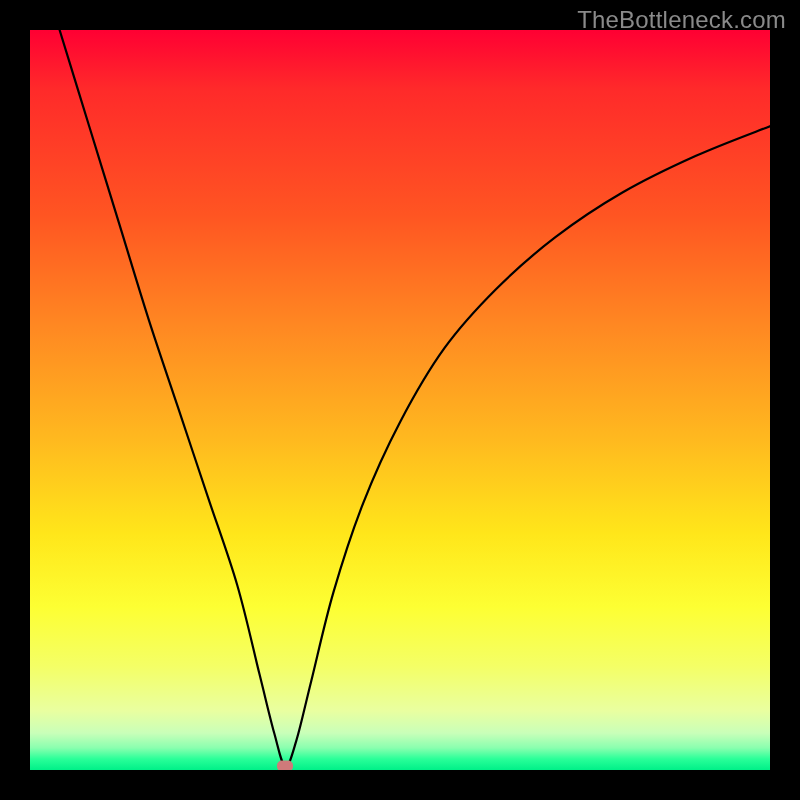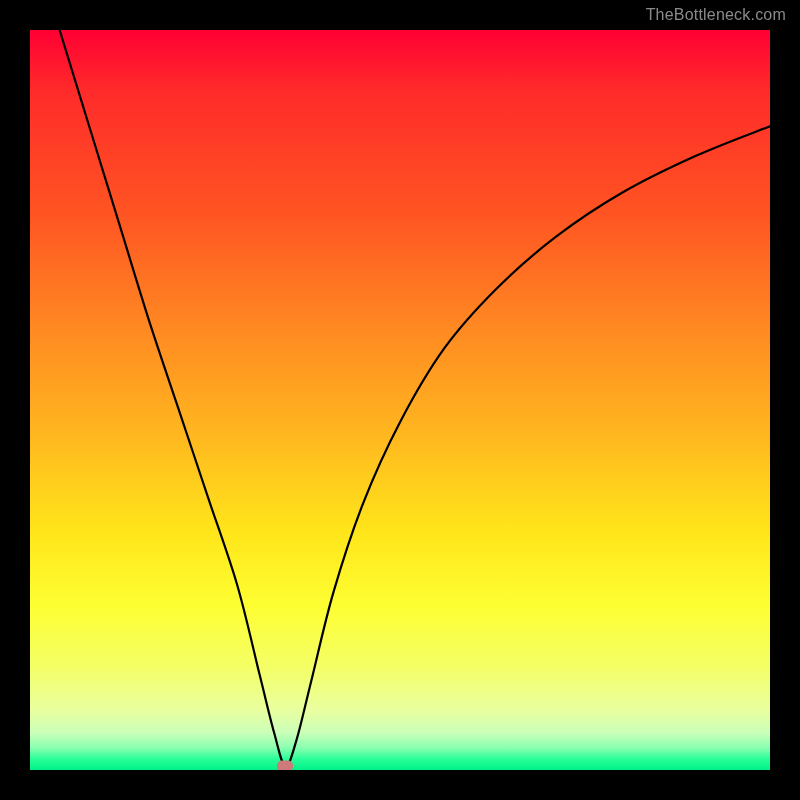--- a/index.html
+++ b/index.html
@@ -52,21 +52,21 @@
     position: absolute;
     inset: 0;
     width: 100%;
     height: 100%;
   }
   .watermark {
     position: absolute;
     top: 6px;
     right: 14px;
     color: #8a8a8a;
-    font-size: 16px;
+    font-size: 24px;
     font-weight: 500;
     letter-spacing: 0.2px;
     user-select: none;
   }
   .marker {
     position: absolute;
     width: 16px;
     height: 11px;
     background: #cf7a7a;
     border-radius: 5px;

